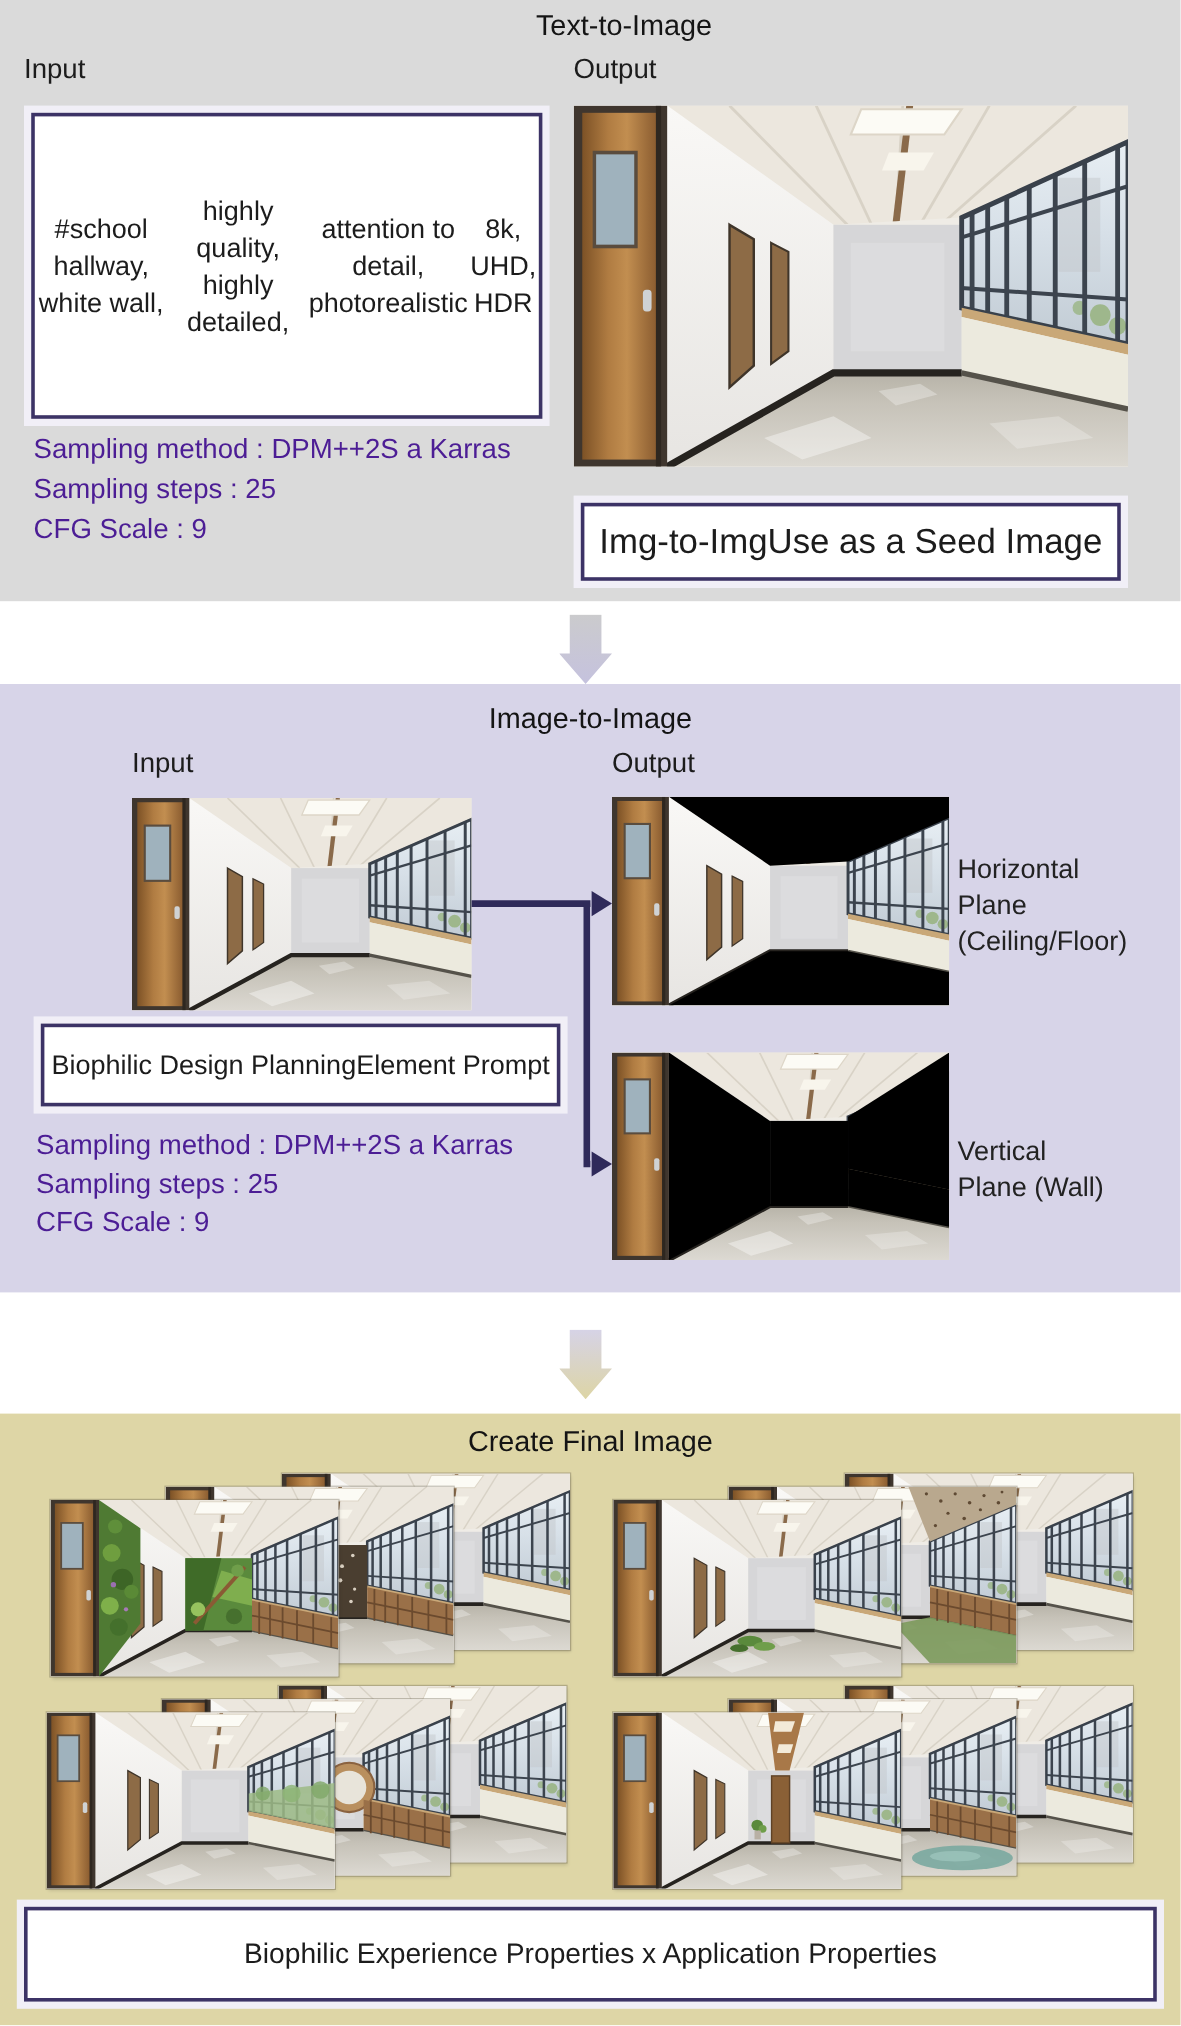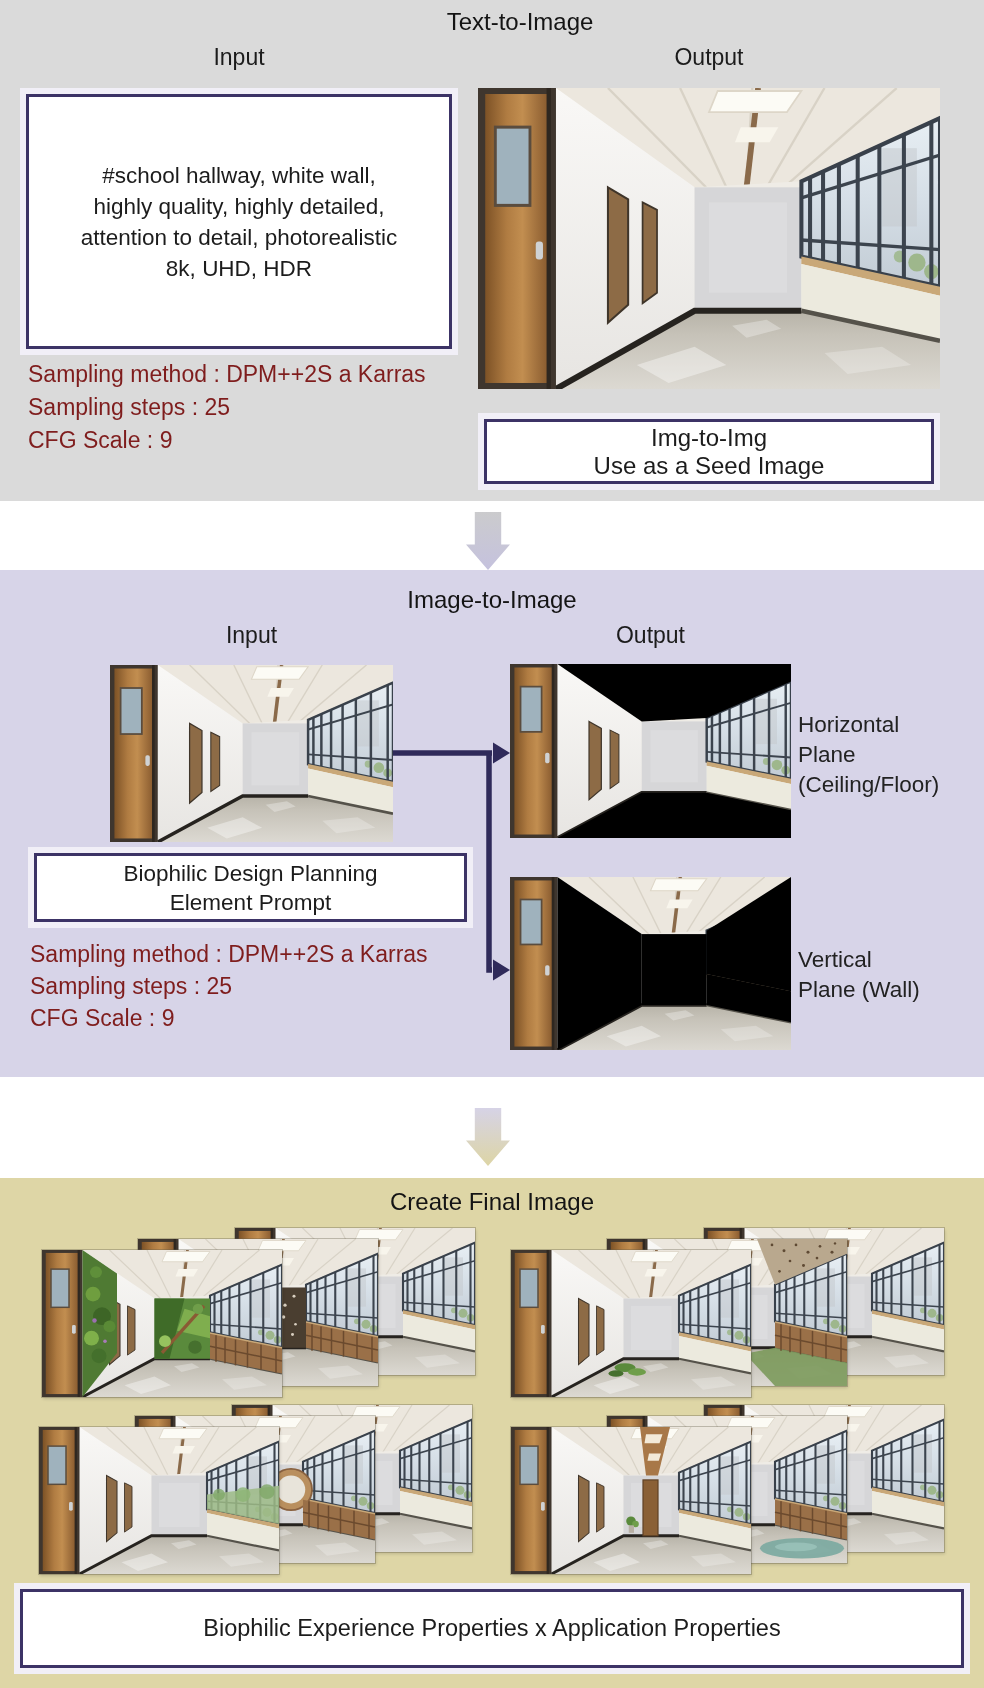--- a/index.html
+++ b/index.html
@@ -7,38 +7,38 @@
         font-family:"Liberation Sans",sans-serif;color:#1c1c1c;overflow:hidden;}
   .panel{position:absolute;left:0;width:984px;}
   #panel1{top:0;height:501px;background:#dadada;}
   #panel2{top:570px;height:507px;background:#d7d4e8;}
   #panel3{top:1178px;height:510px;background:#ded6a6;}
   .panel-title{position:absolute;left:0;width:100%;text-align:center;
                font-size:24px;font-weight:500;color:#141414;}
   #panel1 .panel-title{top:8px;padding-left:28px;}
   #panel2 .panel-title{top:16px;}
   #panel3 .panel-title{top:10px;}
-  .col-label{position:absolute;text-align:center;font-size:23px;color:#1c1c1c;}
+  .col-label{position:absolute;text-align:left;font-size:23px;color:#1c1c1c;}
   .p1-input{left:20px;top:44px;width:438px;}
   .p1-output{left:478px;top:44px;width:462px;}
   .p2-input{left:110px;top:52px;width:283px;}
   .p2-output{left:510px;top:52px;width:281px;}
   .pbox{position:absolute;background:#f1eff7;box-sizing:border-box;padding:6px;}
   .pbox-inner{width:100%;height:100%;background:#ffffff;border:3px solid #3c3366;
-              box-sizing:border-box;display:flex;flex-direction:column;
+              box-sizing:border-box;display:flex;flex-direction:row;
               align-items:center;justify-content:center;text-align:center;}
   .prompt-box{left:20px;top:88px;width:438px;height:267px;}
   .prompt-box .pbox-inner{font-size:22.5px;line-height:31px;}
   .seed-box{left:478px;top:413px;width:462px;height:77px;}
-  .seed-box .pbox-inner{font-size:24px;line-height:28px;}
+  .seed-box .pbox-inner{font-size:29px;line-height:28px;}
   .bio-box{left:28px;top:277px;width:445px;height:81px;}
   .bio-box .pbox-inner{font-size:22.5px;line-height:29px;}
   .caption-box{left:14px;top:405px;width:956px;height:91px;}
   .caption-box .pbox-inner{font-size:23.5px;line-height:31.5px;}
-  .params{position:absolute;font-size:23px;line-height:33px;color:#7f1d1d;}
+  .params{position:absolute;font-size:23px;line-height:33px;color:#4c1d95;}
   .params-p1{left:28px;top:358px;}
   .params-p2{left:30px;top:368px;line-height:32px;}
   .side-label{position:absolute;font-size:22.5px;line-height:30px;color:#222222;}
   .label-h{left:798px;top:140px;}
   .label-v{left:798px;top:375px;}
   .scene{position:absolute;overflow:hidden;background:#e9e6e0;}
   .scene svg{display:block;width:100%;height:100%;}
   .scene-out1{left:478px;top:88px;width:462px;height:301px;}
   .scene-in2{left:110px;top:95px;width:283px;height:177px;}
   .scene-h{left:510px;top:94px;width:281px;height:174px;}

